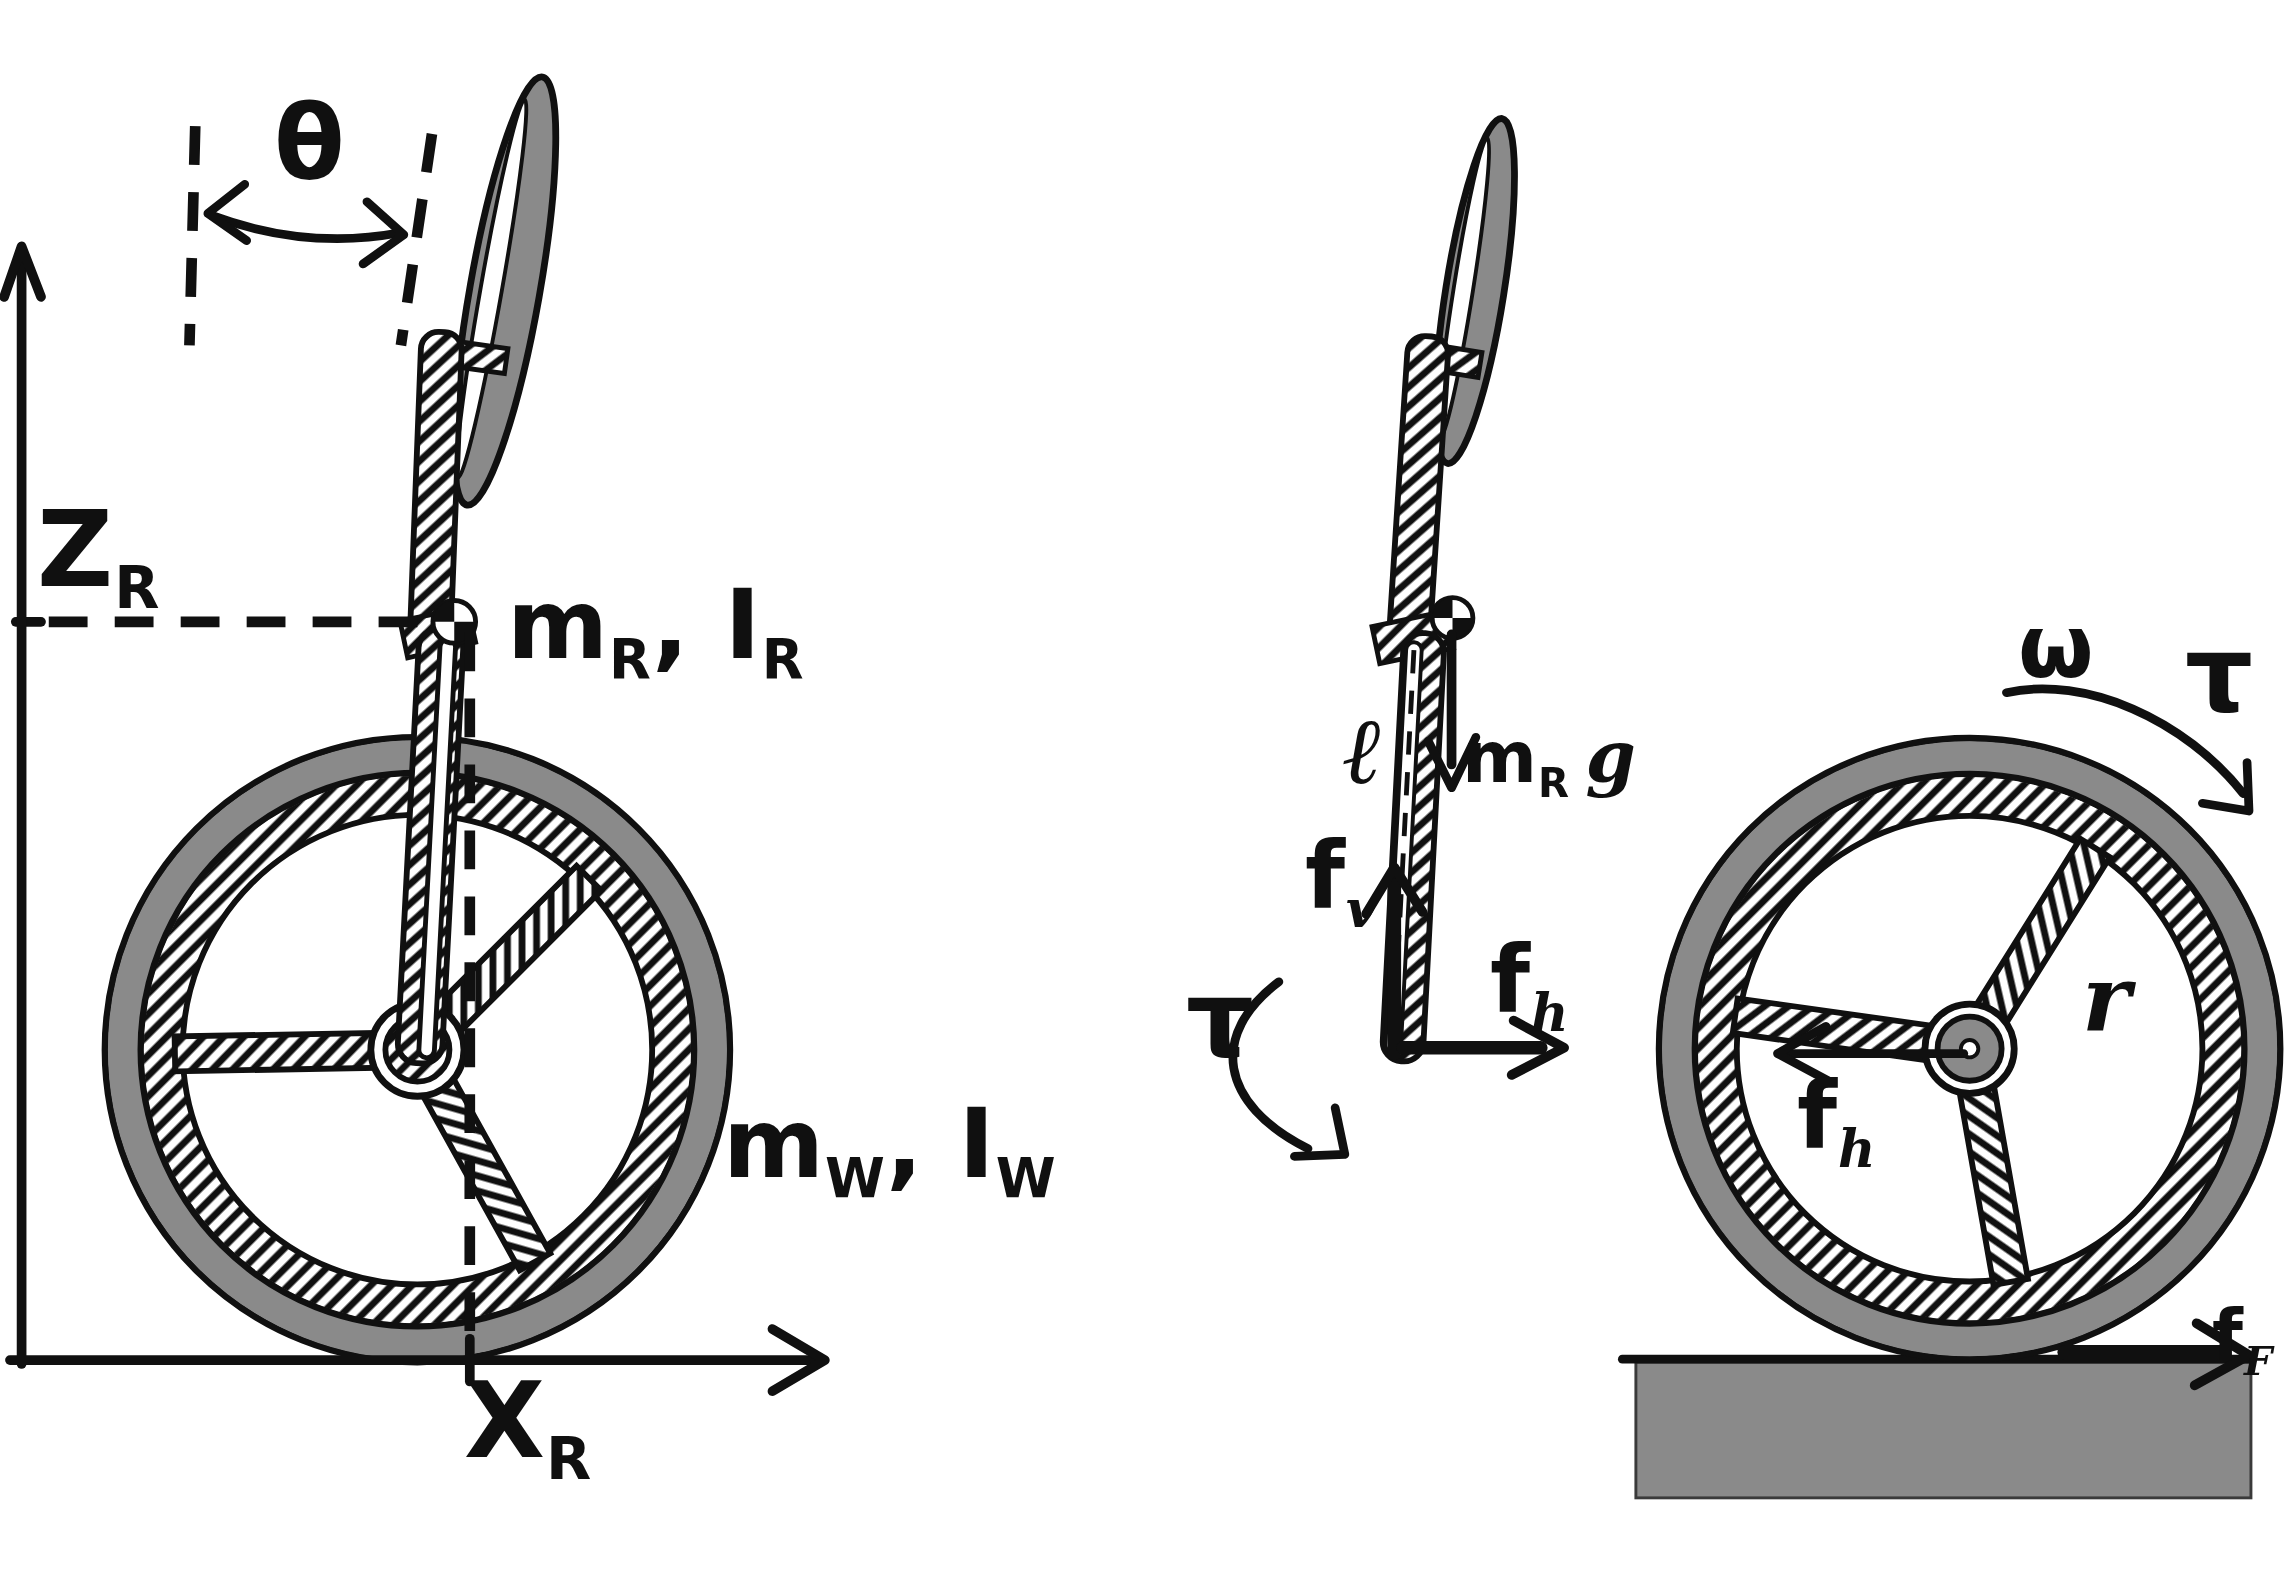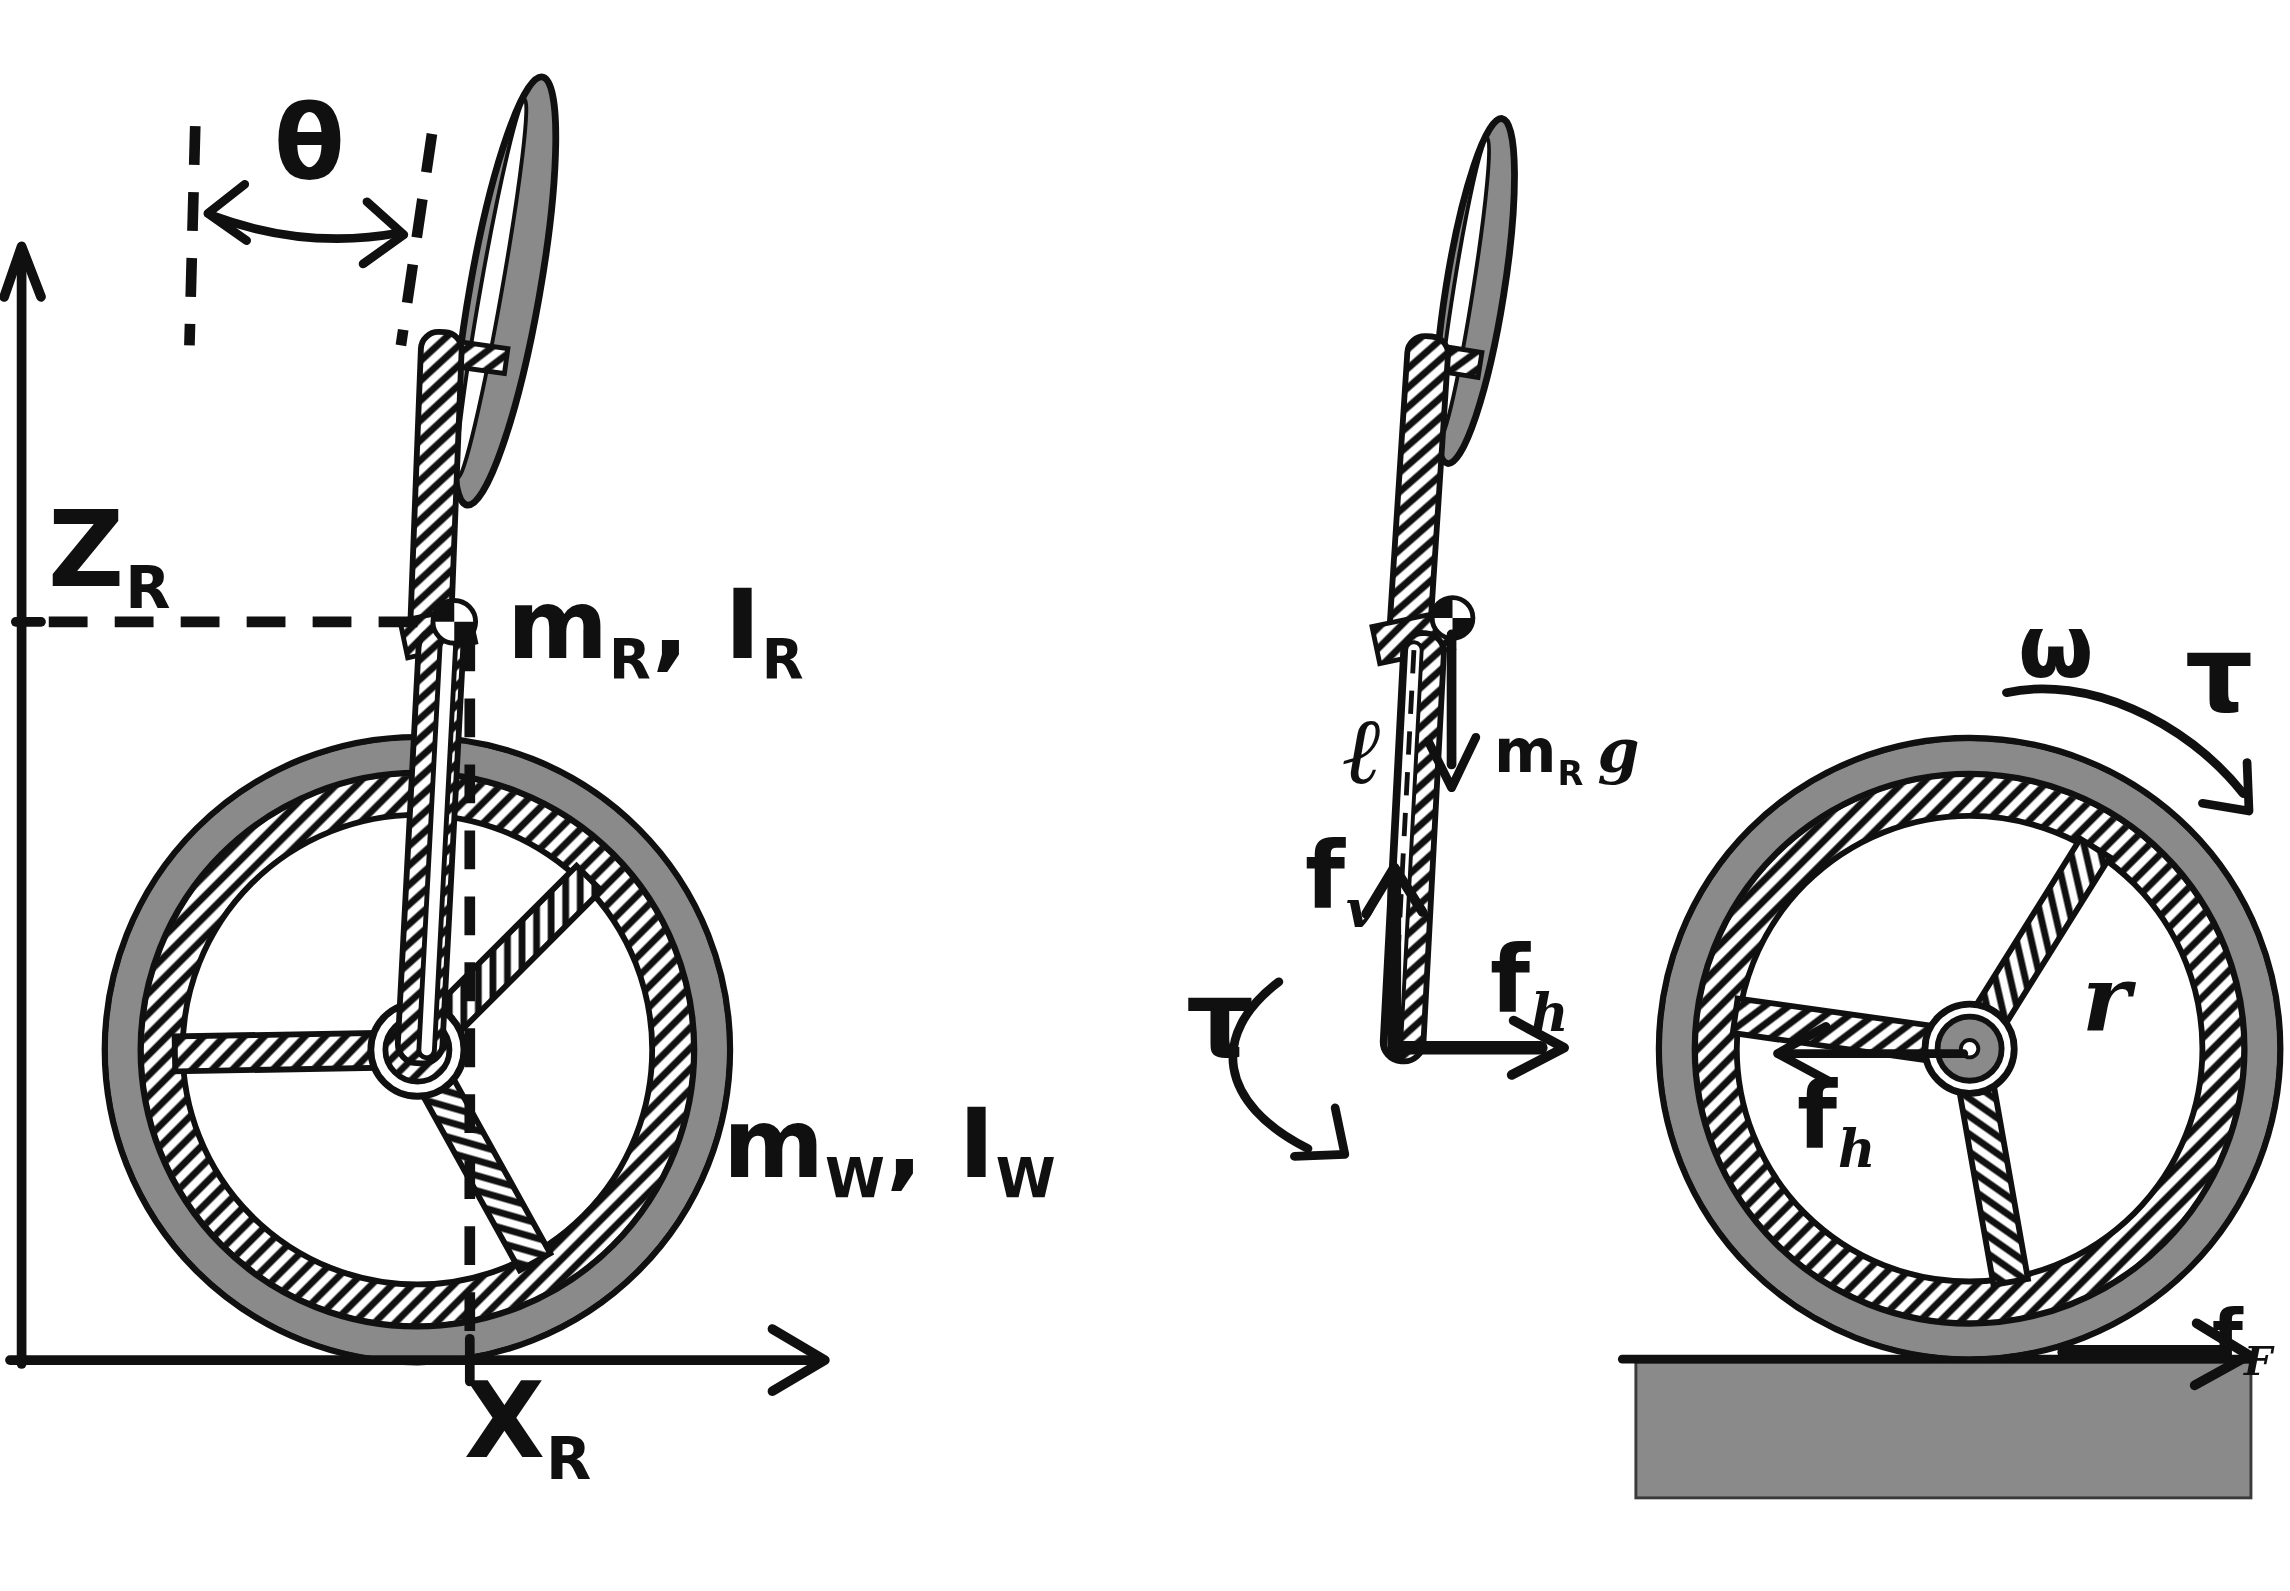--- a/index.html
+++ b/index.html
@@ -183,31 +183,31 @@
 
     <g>
       <path d="M 2128 1394 L 2292 1394" class="force" stroke-width="15"></path>
       <path d="M 2264 1364 L 2318 1397 L 2262 1428" class="head" stroke-width="12"></path>
     </g>
   </g>
 </svg>
 
   <div class="lbl" style="left:274px;top:92px;font-size:103px;">θ</div>
 
-  <div class="lbl" style="left:37px;top:498px;font-size:105px;margin-left:11px;"><span>Z</span><sub>R</sub></div>
+  <div class="lbl" style="left:37px;top:498px;font-size:105px;"><span>Z</span><sub>R</sub></div>
 
   <div class="lbl" style="left:464px;top:1369px;font-size:105px;"><span>X</span><sub>R</sub></div>
 
   <div class="lbl" style="left:507px;top:576px;font-size:97px;"><span>m</span><sub>R</sub><span>, I</span><sub>R</sub></div>
 
   <div class="lbl" style="left:723px;top:1095px;font-size:97px;"><span>m</span><sub>W</sub><span>, I</span><sub>W</sub></div>
 
   <div class="lbl it" style="left:1343px;top:704px;font-size:93px;">ℓ</div>
 
-  <div class="lbl" style="left:1494px;top:721px;font-size:60px;"><span>m</span><sub>R</sub><span> </span><span class="it">g</span></div>
+  <div class="lbl" style="left:1462px;top:721px;font-size:72px;"><span>m</span><sub>R</sub><span> </span><span class="it">g</span></div>
 
   <div class="lbl" style="left:1277px;top:831px;font-size:92px;margin-left:28px;"><span>f</span><sub class="it">v</sub></div>
 
   <div class="lbl" style="left:1490px;top:935px;font-size:92px;"><span>f</span><sub class="it">h</sub></div>
 
   <div class="lbl" style="left:1186px;top:966px;font-size:107px;">τ</div>
 
   <div class="lbl" style="left:2018px;top:604px;font-size:87px;">ω</div>
 
   <div class="lbl" style="left:2185px;top:621px;font-size:107px;">τ</div>

